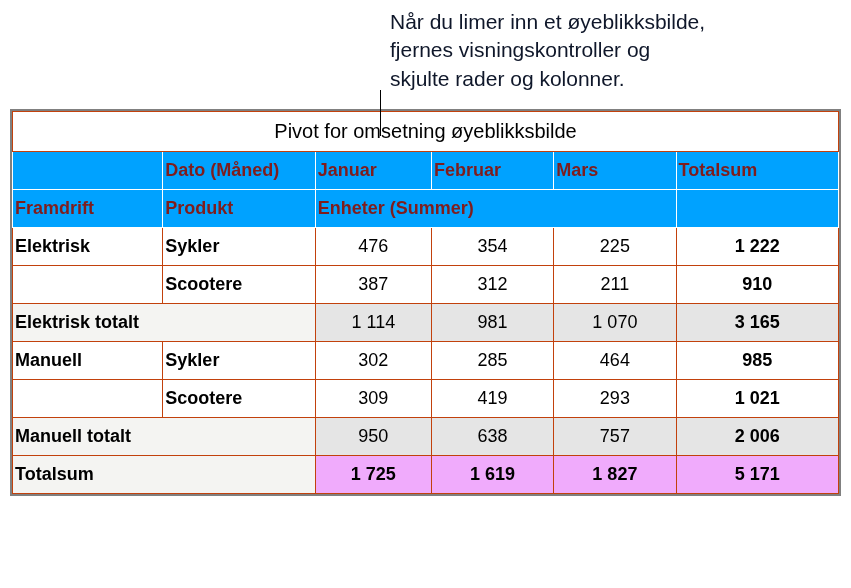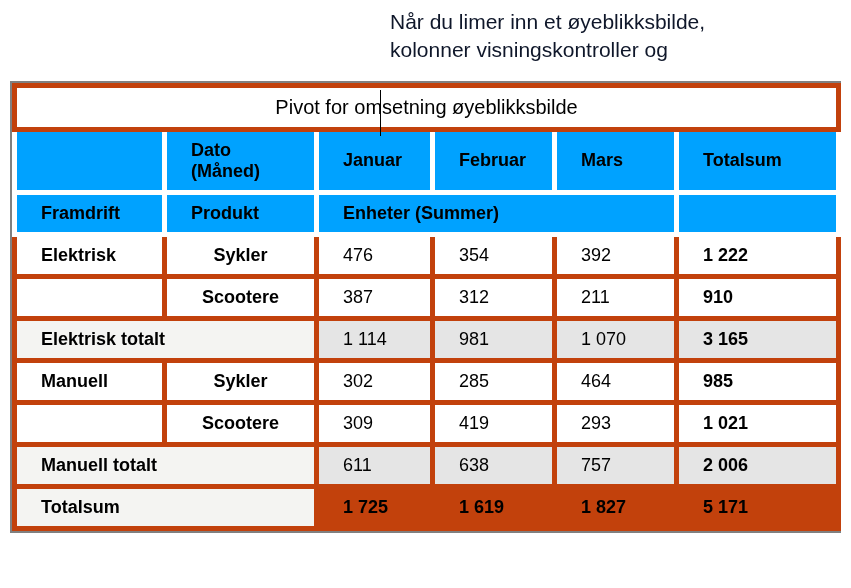--- a/index.html
+++ b/index.html
@@ -28,62 +28,63 @@
     .table-wrap {
       margin: 6px 10px 10px 10px;
       border: 2px solid #808080;
     }
     table {
       border-collapse: collapse;
       width: 100%;
       table-layout: fixed;
     }
     td, th {
-      border: 5px solid #c2410c;
-      padding: 8px 24px;
+      border: 1px solid #c2410c;
+      padding: 8px 2px;
       font-size: 18px;
       vertical-align: middle;
       height: 38px;
     }
     .title-row td {
       text-align: center;
       font-size: 20px;
       font-weight: 400;
       background: #fff;
     }
     .blue-row td, .blue-row th {
       background: #00a2ff;
-      color: #000000;
+      color: #7f1d1d;
       font-weight: 700;
       text-align: left;
       border-color: #fff;
     }
     .blue-row .corner { background: #00a2ff; }
-    .num { text-align: left; font-variant-numeric: tabular-nums; }
+    .num { text-align: center; font-variant-numeric: tabular-nums; }
     .bold { font-weight: 700; margin-left: 16px; }
     .label { text-align: left; font-weight: 700; }
-    .sublabel { text-align: center; font-weight: 700; }
+    .sublabel { text-align: left; font-weight: 700; }
     .subtotal-row td { background: #e5e5e5; }
     .subtotal-row td.label-merge { background: #f4f4f2; }
-    .grandtotal-row td { background: #c2410c; font-weight: 700; }
+    .grandtotal-row td { background: #f0abfc; font-weight: 700; }
     .grandtotal-row td.label-merge { background: #f4f4f2; }
     .white-left { background: #fff; margin-top: 16px; }
     col.c1 { width: 150px; }
     col.c2 { width: 152px; }
     col.c3 { width: 116px; }
     col.c4 { width: 122px; }
     col.c5 { width: 122px; }
     col.c6 { width: 162px; }
   </style>
 </head>
 <body>
 
 <div class="caption-area">
   <span class="caption-text">Når du limer inn et øyeblikksbilde,</span>
-  <span class="caption-text">kolonner visningskontroller og</span>
+  <span class="caption-text">fjernes visningskontroller og</span>
+  <span class="caption-text">skjulte rader og kolonner.</span>
 </div>
 <div class="pointer-line"></div>
 
 <div class="table-wrap">
   <table>
     <colgroup>
       <col class="c1">
         <col class="c2">
         <col class="c3">
         <col class="c4">
@@ -107,21 +108,21 @@
       <td>Produkt</td>
       <td colspan="3">Enheter (Summer)</td>
       <td class="corner"></td>
     </tr>
 
     <tr>
       <td class="label white-left">Elektrisk</td>
       <td class="sublabel">Sykler</td>
       <td class="num">476</td>
       <td class="num">354</td>
-      <td class="num">392</td>
+      <td class="num">225</td>
       <td class="num bold">1 222</td>
     </tr>
     <tr>
       <td class="label white-left"></td>
       <td class="sublabel">Scootere</td>
       <td class="num">387</td>
       <td class="num">312</td>
       <td class="num">211</td>
       <td class="num bold">910</td>
     </tr>
@@ -144,21 +145,21 @@
     <tr>
       <td class="label white-left"></td>
       <td class="sublabel">Scootere</td>
       <td class="num">309</td>
       <td class="num">419</td>
       <td class="num">293</td>
       <td class="num bold">1 021</td>
     </tr>
     <tr class="subtotal-row">
       <td colspan="2" class="label label-merge">Manuell totalt</td>
-      <td class="num">611</td>
+      <td class="num">950</td>
       <td class="num">638</td>
       <td class="num">757</td>
       <td class="num bold">2 006</td>
     </tr>
     <tr class="grandtotal-row">
       <td colspan="2" class="label label-merge">Totalsum</td>
       <td class="num">1 725</td>
       <td class="num">1 619</td>
       <td class="num">1 827</td>
       <td class="num">5 171</td>

